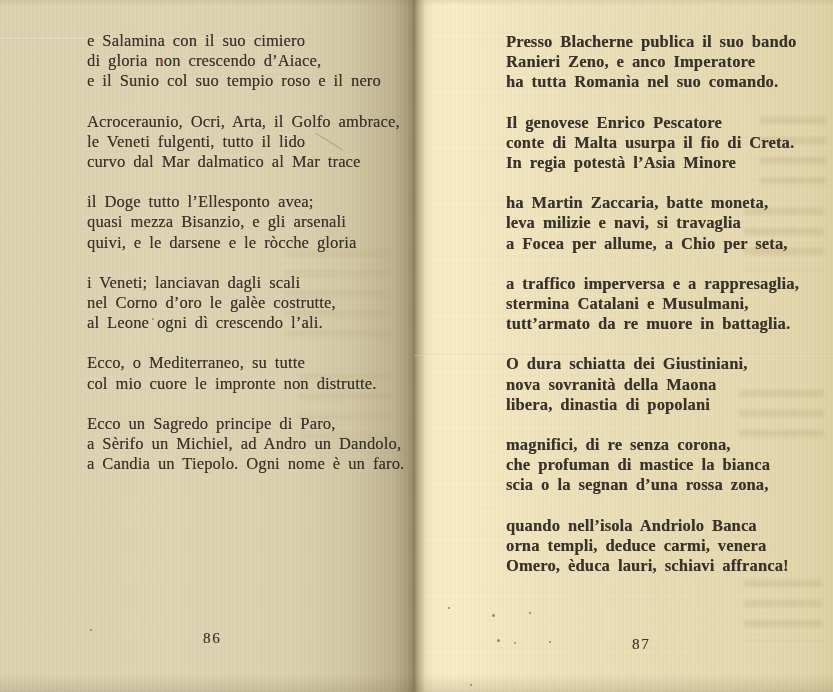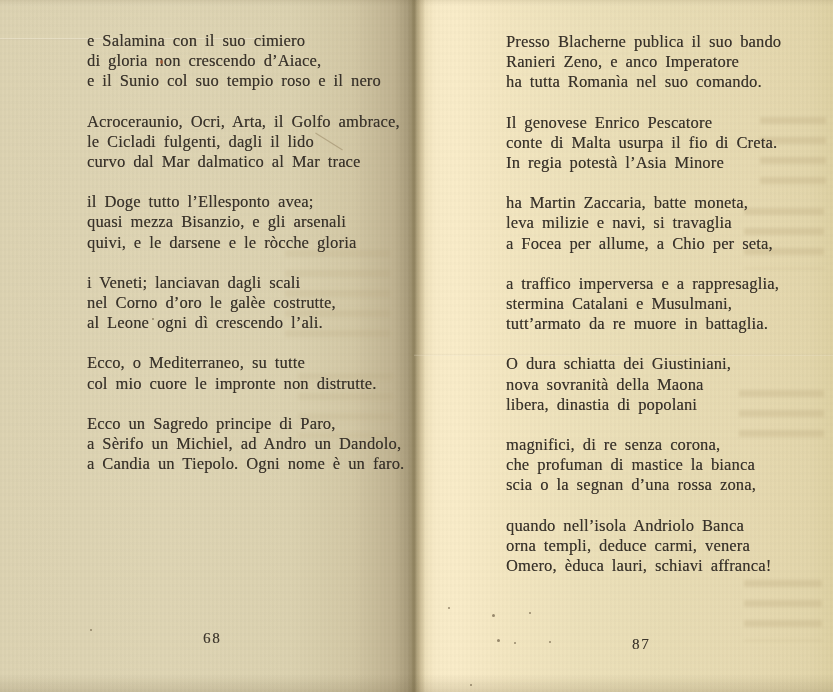--- a/index.html
+++ b/index.html
@@ -46,21 +46,21 @@
   .poem {
     position: absolute;
     font-size: 16.4px;
     line-height: 20.2px;
     color: #38322a;
     word-spacing: 0.22em;
     letter-spacing: 0.012em;
     text-shadow: 0.25px 0.25px 0 rgba(56,50,42,0.55);
   }
   #left-poem  { left: 55px; top: 31px; margin-left: 32px; }
-  #right-poem { left: 92px; top: 32px; }
+  #right-poem { left: 92px; top: 32px; font-weight: bold; }
   .stanza { margin: 0 0 20px 0; }
   .line { white-space: nowrap; }
   .page-number {
     position: absolute;
     font-size: 15px;
     letter-spacing: 1.8px;
     color: #3d362c;
     text-shadow: 0.25px 0.25px 0 rgba(56,50,42,0.5);
   }
   .page-left  .page-number { left: 203px; top: 630px; }
@@ -120,21 +120,21 @@
     <div class="bleed bleed-l1"></div>
     <div class="bleed bleed-l2"></div>
     <div class="poem" id="left-poem">
         <div class="stanza">
           <div class="line">e Salamina con il suo cimiero</div>
           <div class="line">di gloria non crescendo d’Aiace,</div>
           <div class="line">e il Sunio col suo tempio roso e il nero</div>
         </div>
         <div class="stanza">
           <div class="line">Acroceraunio, Ocri, Arta, il Golfo ambrace,</div>
-          <div class="line">le Cicladi fulgenti, dagli il lido</div>
+          <div class="line">le Veneti fulgenti, tutto il lido</div>
           <div class="line">curvo dal Mar dalmatico al Mar trace</div>
         </div>
         <div class="stanza">
           <div class="line">il Doge tutto l’Ellesponto avea;</div>
           <div class="line">quasi mezza Bisanzio, e gli arsenali</div>
           <div class="line">quivi, e le darsene e le ròcche gloria</div>
         </div>
         <div class="stanza">
           <div class="line">i Veneti; lanciavan dagli scali</div>
           <div class="line">nel Corno d’oro le galèe costrutte,</div>
@@ -143,21 +143,21 @@
         <div class="stanza">
           <div class="line">Ecco, o Mediterraneo, su tutte</div>
           <div class="line">col mio cuore le impronte non distrutte.</div>
         </div>
         <div class="stanza">
           <div class="line">Ecco un Sagredo principe di Paro,</div>
           <div class="line">a Sèrifo un Michiel, ad Andro un Dandolo,</div>
           <div class="line">a Candia un Tiepolo. Ogni nome è un faro.</div>
         </div>
       </div>
-    <div class="page-number">68</div>
+    <div class="page-number">86</div>
   </div>
 
   <div class="page page-right">
     <div class="crease crease-right"></div>
     <div class="bleed bleed-r0"></div>
     <div class="bleed bleed-r1"></div>
     <div class="bleed bleed-r2"></div>
     <div class="bleed bleed-r3"></div>
     <div class="poem" id="right-poem">
         <div class="stanza">

